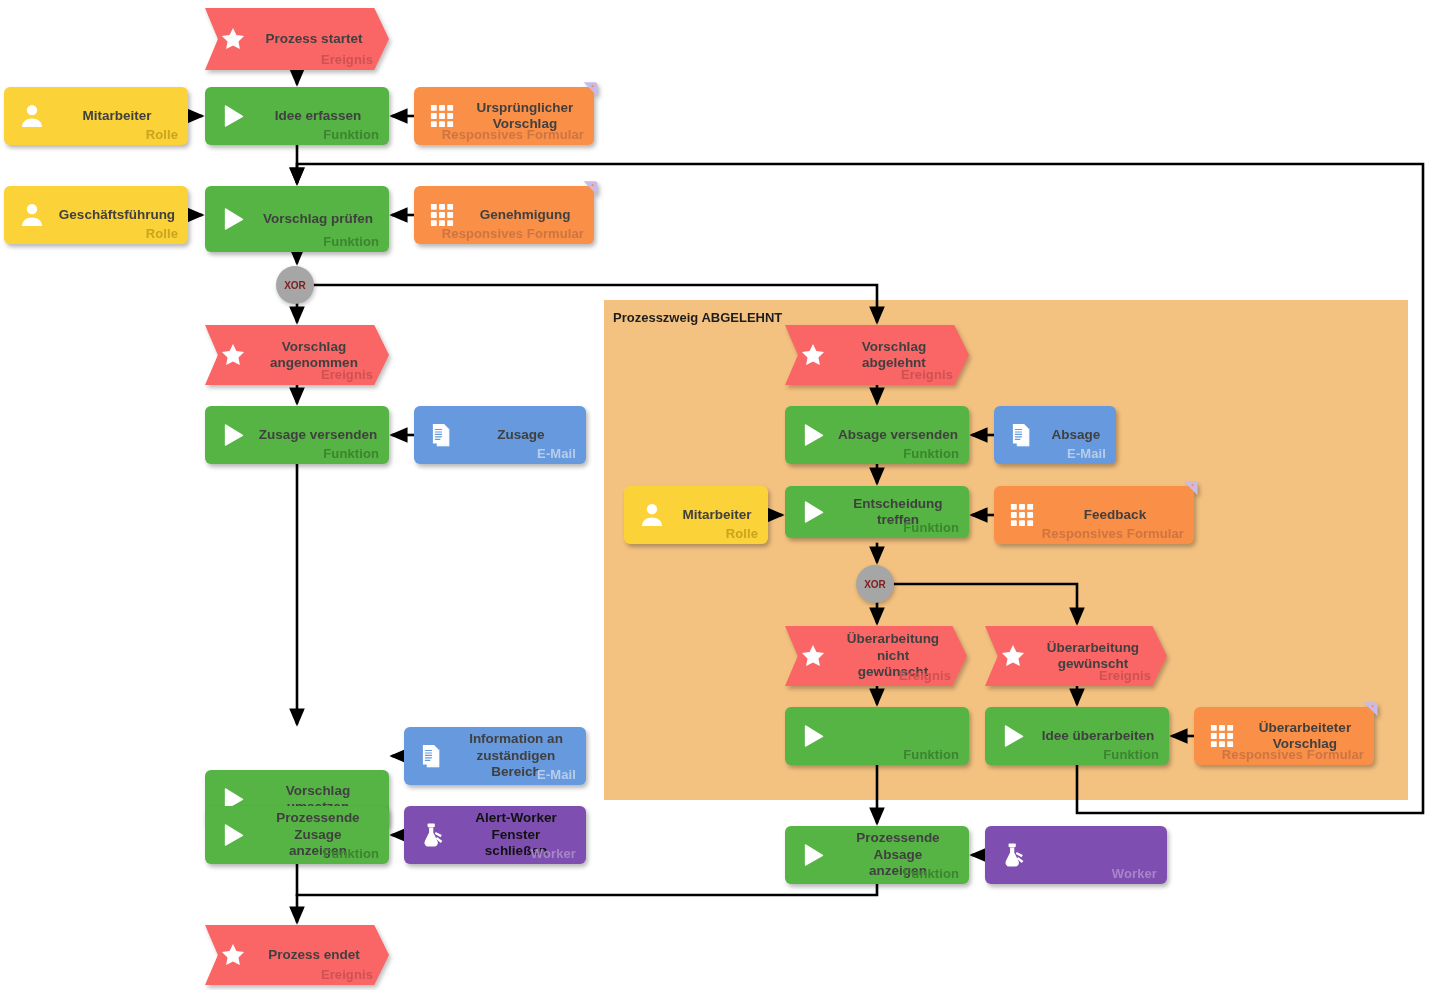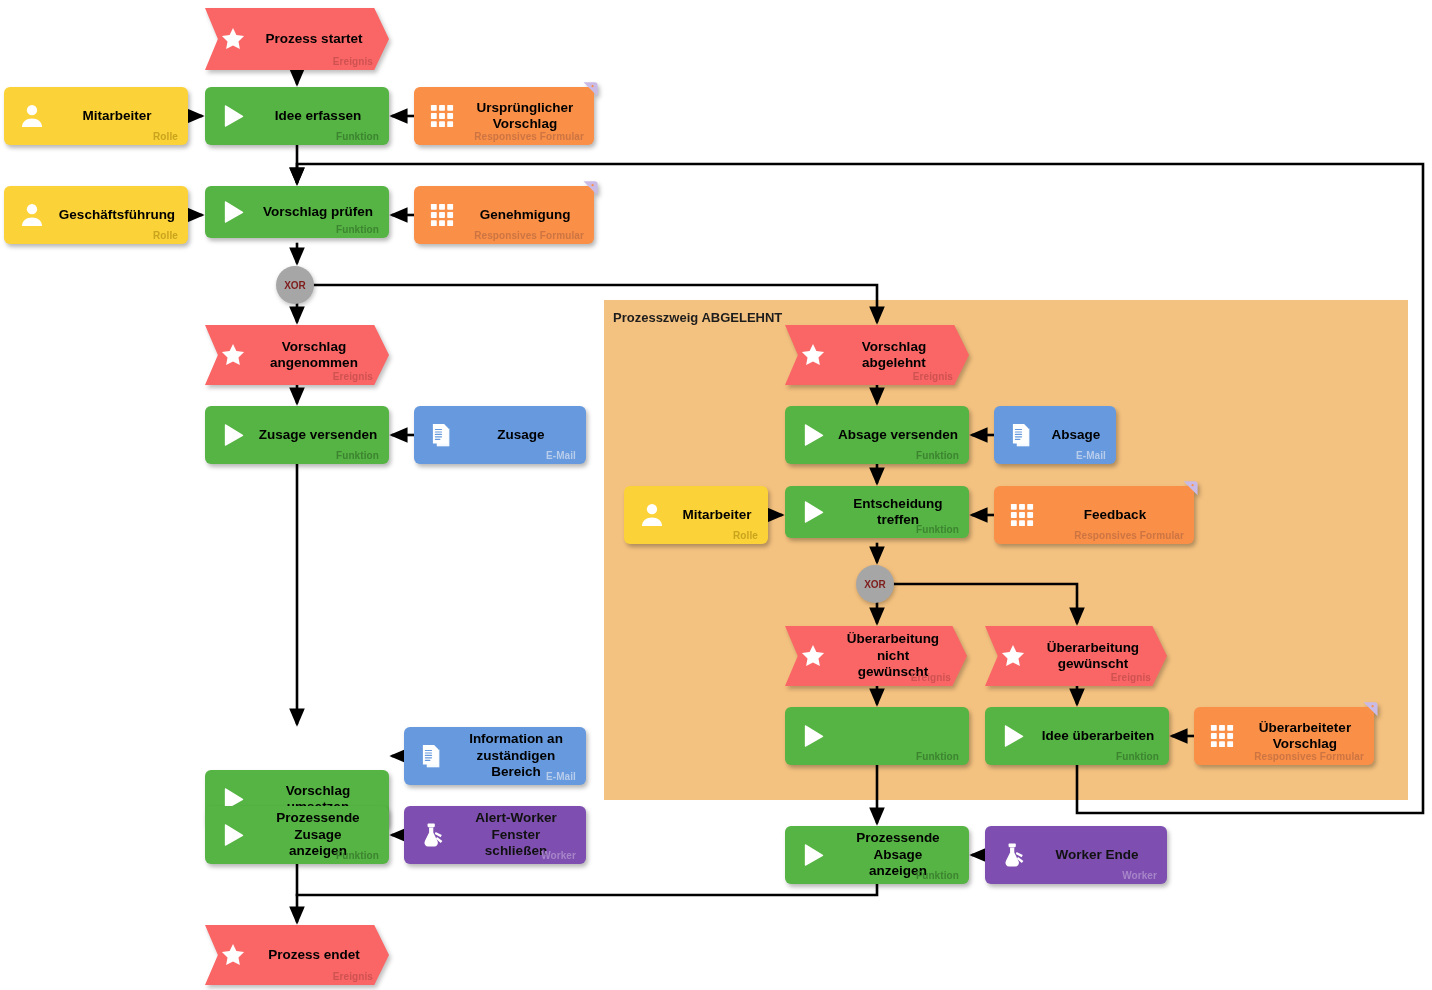--- a/index.html
+++ b/index.html
@@ -42,29 +42,29 @@
     border-radius:6px;
     box-sizing:border-box;
   }
   .node .label{
     position:absolute;
     left:52px;right:10px;top:0;bottom:0;
     display:flex;align-items:center;justify-content:center;
     text-align:center;
     font-size:13.5px;
     font-weight:bold;
-    color:#000000;
+    color:#404040;
     line-height:1.22;
     white-space:pre-line;
     pointer-events:none;
   }
   .node .type{
     position:absolute;
     right:10px;bottom:3px;
-    font-size:10px;
+    font-size:13px;
     font-weight:bold;
     letter-spacing:.1px;
     pointer-events:none;
     text-align:right;
   }
   .node .ico{
     position:absolute;
     left:14px;top:50%;
     transform:translateY(-50%);
     width:28px;height:28px;
@@ -226,21 +226,21 @@
       <div class="node n-rolle" id="n-geschaeftsfuehrung" style="left: 4px; top: 186px; width: 184px; height: 58px;">
         <div class="body">
           <svg class="ico" viewBox="0 0 24 24">
             <circle cx="12" cy="7" r="4.4" fill="#ffffff"></circle>
             <path fill="#ffffff" d="M3.4 21.5c0-4.6 3.9-7.4 8.6-7.4s8.6 2.8 8.6 7.4z"></path>
           </svg>
           <div class="label">Geschäftsführung</div>
           <div class="type">Rolle</div>
         </div>
       </div>
-      <div class="node n-funktion" id="n-vorschlag-pruefen" style="left: 205px; top: 186px; width: 184px; height: 52px;">
+      <div class="node n-funktion" id="n-vorschlag-pruefen" style="left: 205px; top: 186px; width: 184px; height: 66px;">
         <div class="body">
           <svg class="ico" viewBox="0 0 24 24">
             <path fill="#ffffff" d="M5 3.5 L5 20.5 Q5 21.6 6.1 21 L20.4 12.9 Q21.4 12.3 20.4 11.7 L6.1 3.1 Q5 2.5 5 3.5 Z"></path>
           </svg>
           <div class="label">Vorschlag prüfen</div>
           <div class="type">Funktion</div>
         </div>
       </div>
       <div class="node n-formular" id="n-genehmigung" style="left: 414px; top: 186px; width: 180px; height: 58px;">
         <div class="body">
@@ -508,21 +508,20 @@
         </div>
       </div>
       <div class="node n-worker" id="n-worker-ende" style="left: 985px; top: 826px; width: 182px; height: 58px;">
         <div class="body">
           <svg class="ico" viewBox="0 0 24 24">
             <rect x="8.2" y="2.2" width="6.2" height="3.1" rx="0.7" fill="#ffffff"></rect>
             <path fill="#ffffff" d="M9.5 5.6h3.6v4.2l3.6 7.3a3.3 3.3 0 0 1-2.9 4.8h-5a3.3 3.3 0 0 1-2.9-4.8l3.6-7.3z"></path>
             <path fill="#ffffff" d="M15.1 9.4l5.3 2.6-1 1.9-5-2.8z"></path>
             <path fill="#ffffff" d="M16.3 13.8l4.6 3.4-1.4 1.6-4.2-3.6z"></path>
           </svg>
-          <div class="label">Worker Ende</div>
           <div class="type">Worker</div>
         </div>
       </div>
     </div>
 
   <div id="gateway-layer">
       <div class="gateway" id="xor1" style="left: 276px; top: 266px; background: rgb(166, 166, 166);">
         <span>XOR</span>
       </div>
       <div class="gateway" id="xor2" style="left: 856px; top: 565px; background: rgb(166, 166, 166);">

